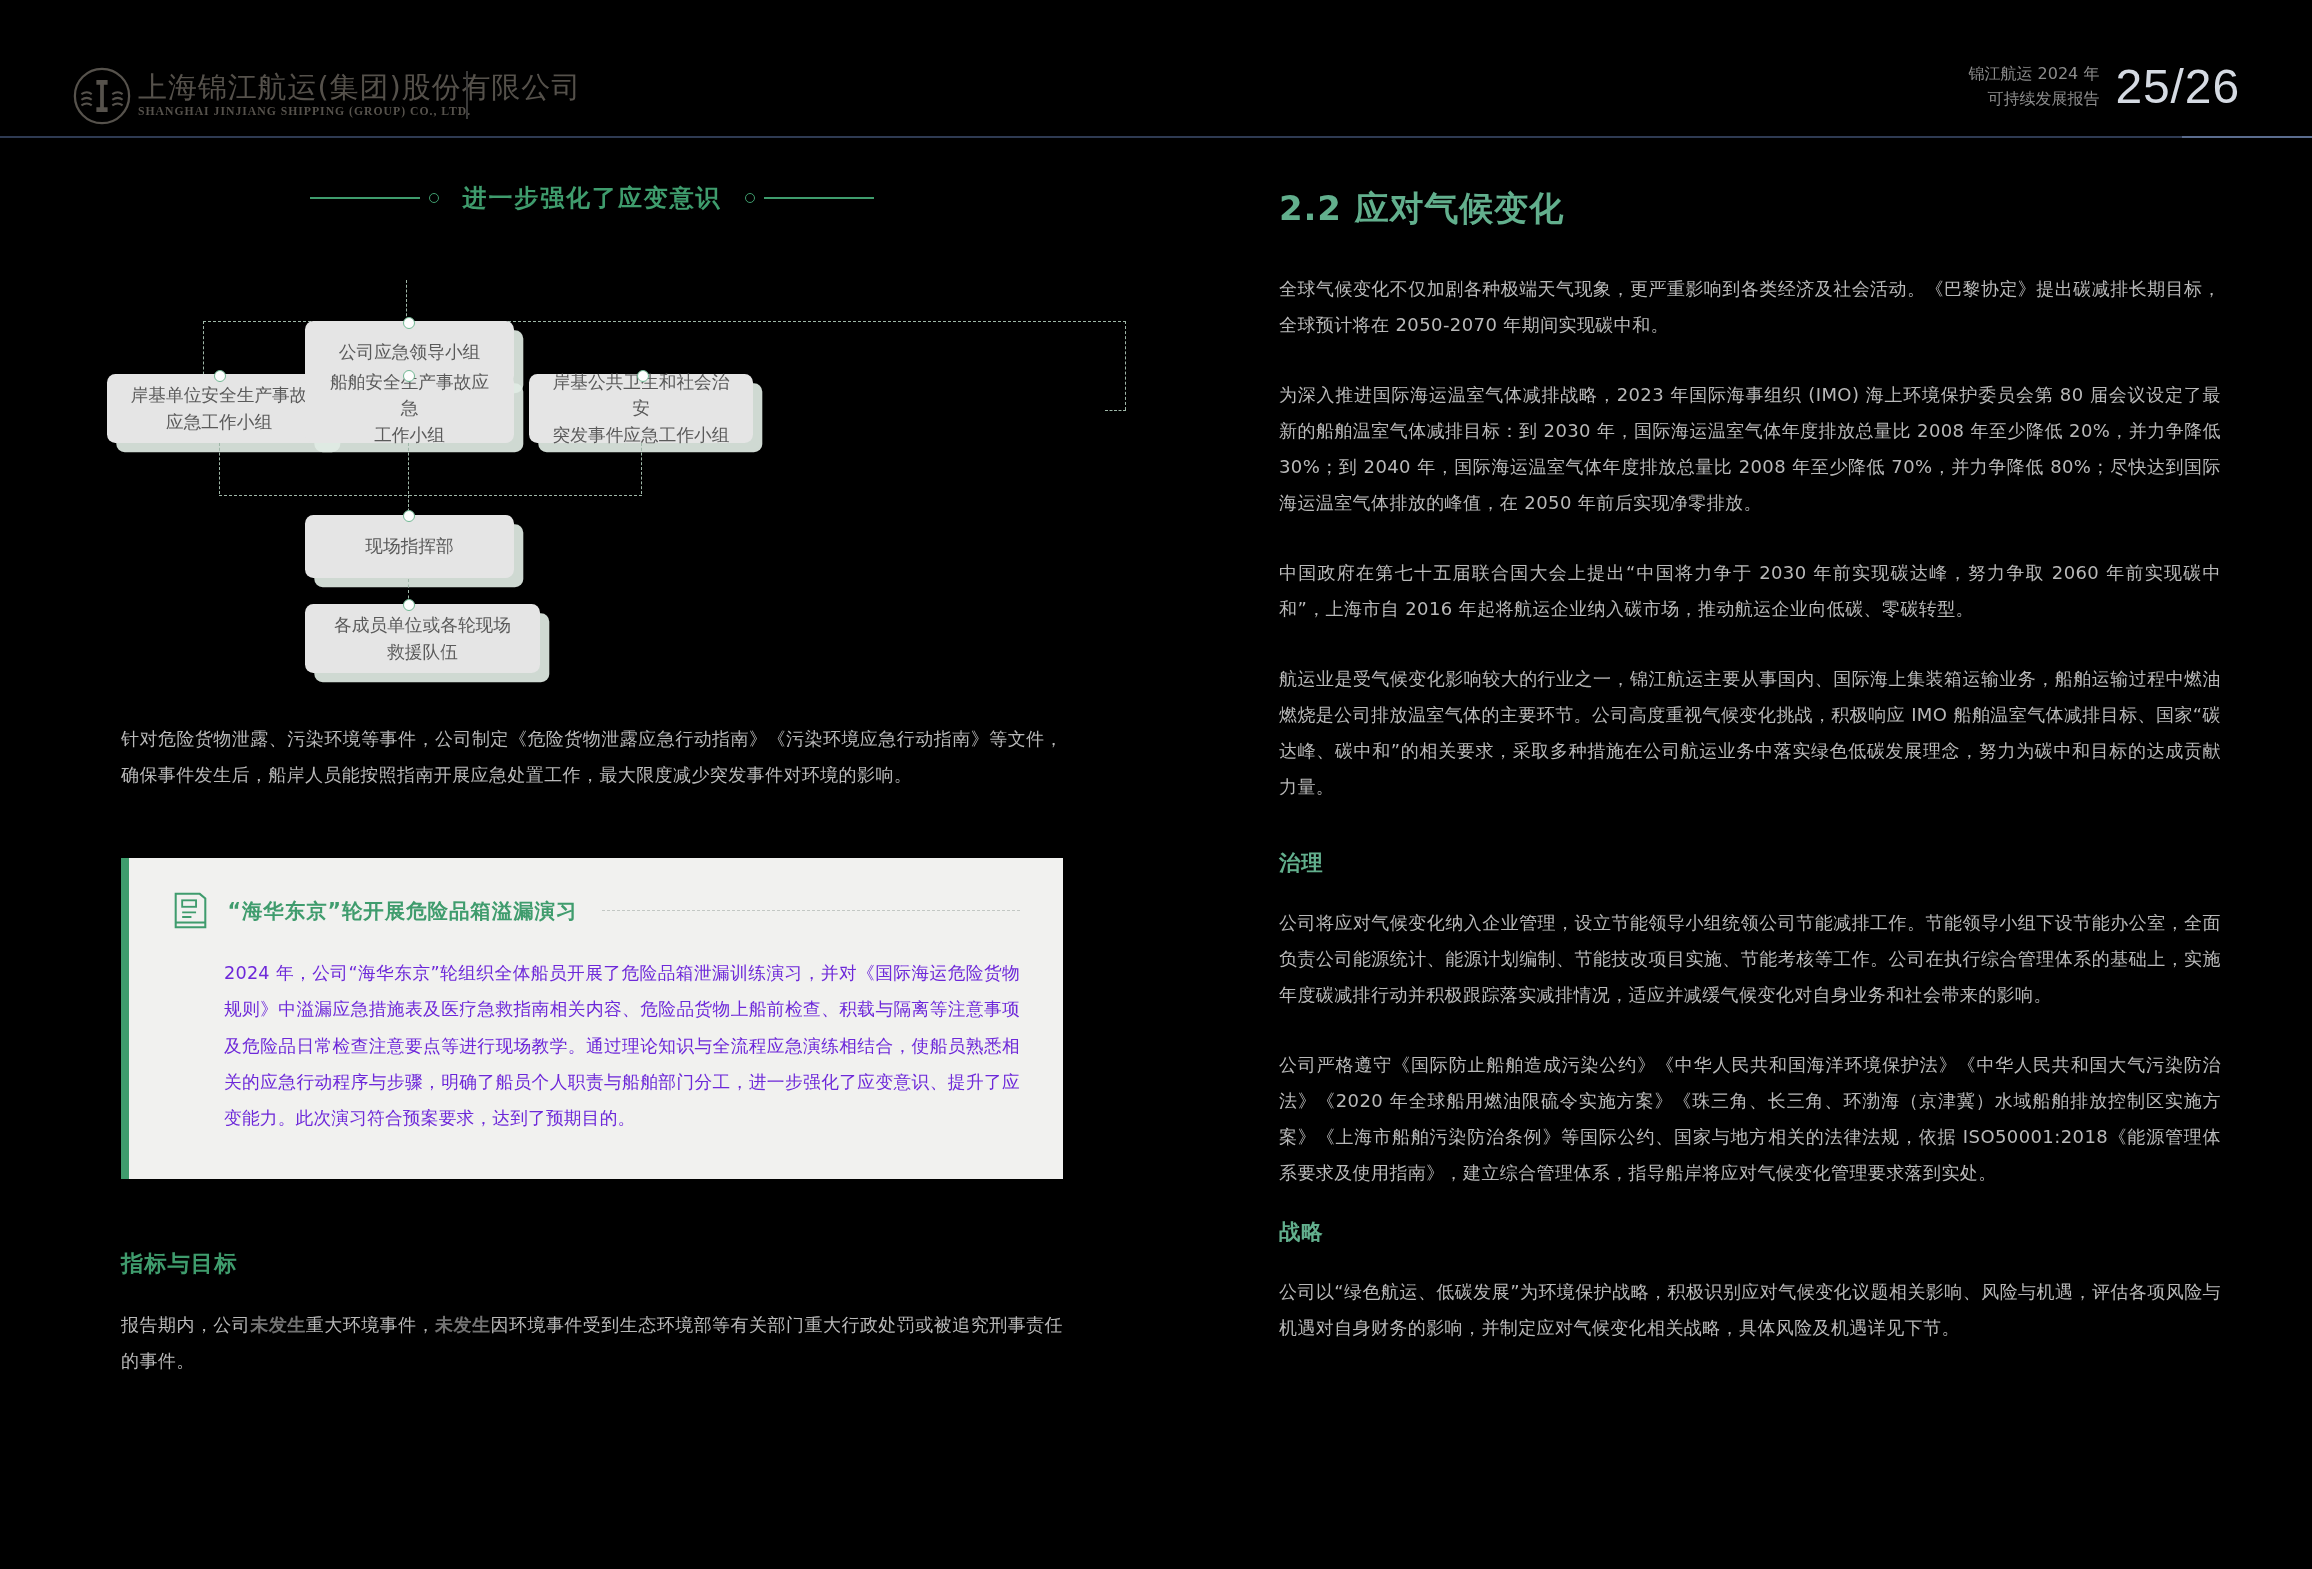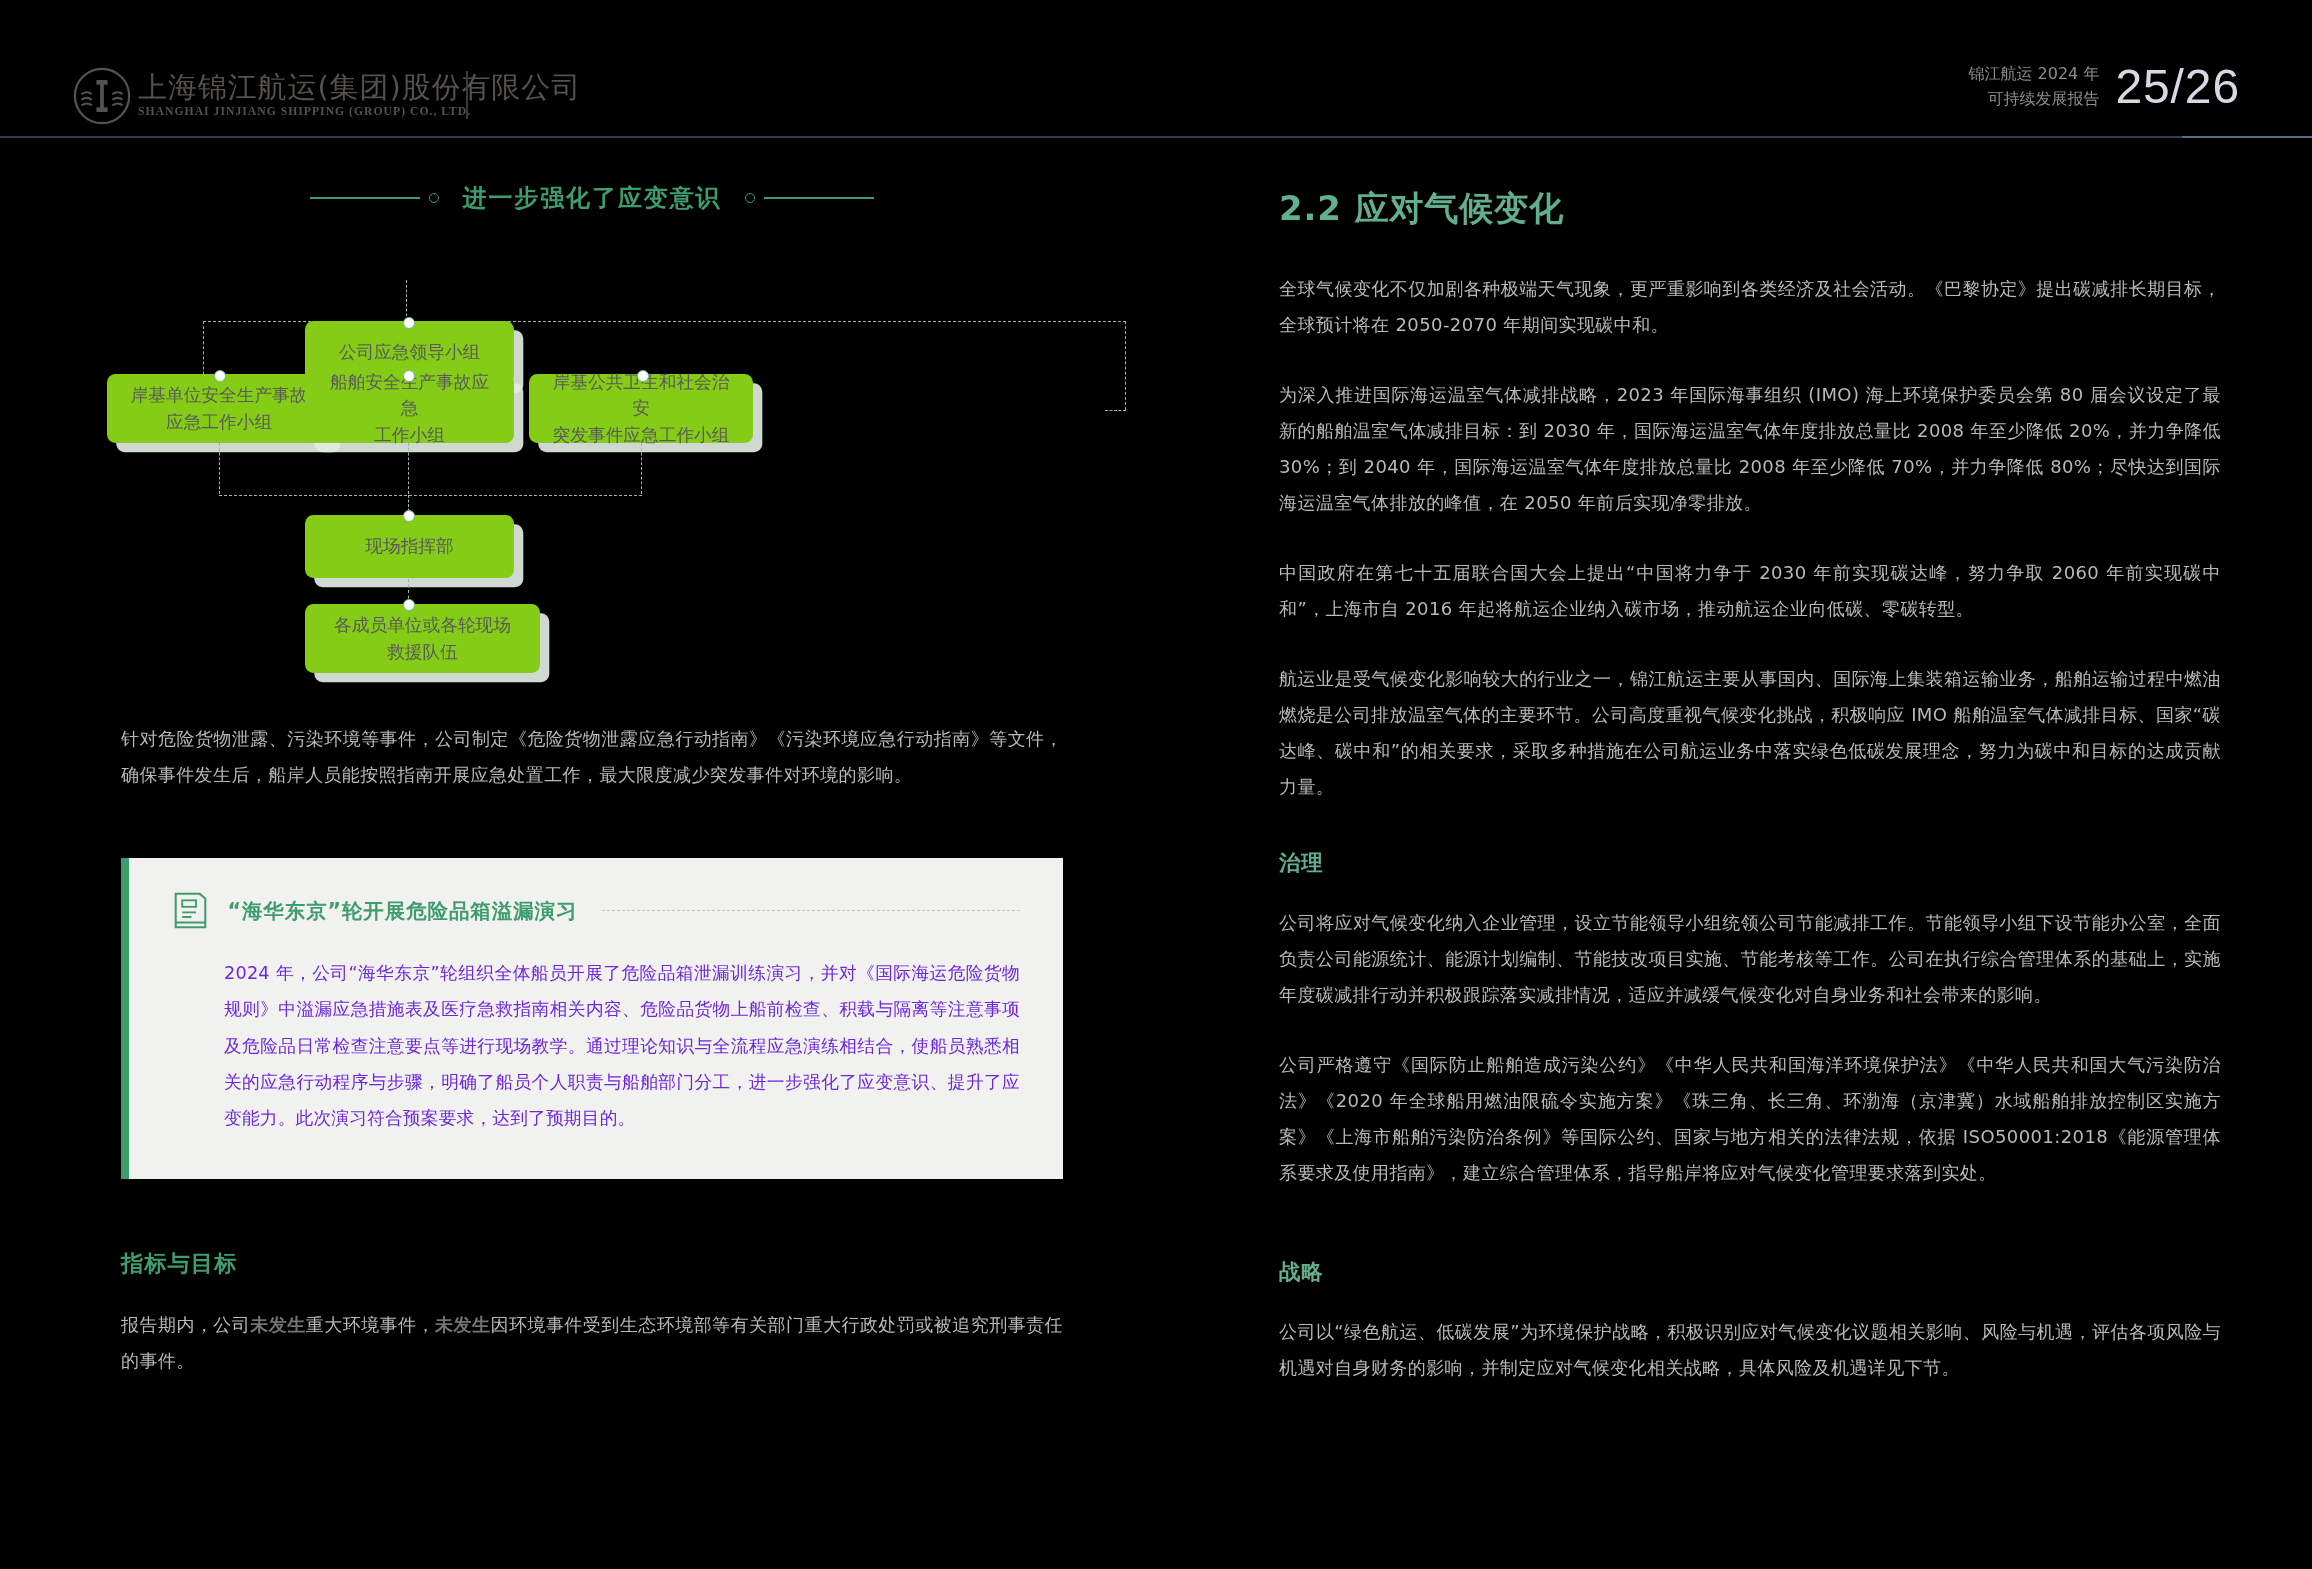--- a/index.html
+++ b/index.html
@@ -29,21 +29,21 @@
   .col-left{position:absolute;left:121px;top:173px;width:942px;}
   .col-right{position:absolute;left:1279px;top:173px;width:942px;}
 
   
   .chart{position:relative;width:942px;height:494px;}
   .chart-title-row{position:absolute;left:0;top:9.3px;width:942px;display:flex;align-items:center;justify-content:center;gap:0;}
   .ct-line{width:110px;height:1.9px;background:#3f9c6d;}
   .ct-dot{width:8.4px;height:8.4px;border-radius:50%;border:1.9px solid #3f9c6d;background:#000;margin:0 8.4px;}
   .chart-title{font-size:24px;font-weight:bold;color:#3f9c6d;letter-spacing:1.9px;padding:0 15px;white-space:nowrap;font-family:"DejaVu Sans",sans-serif;}
 
-  .node{position:absolute;background:#84cc16;border-radius:8.4px;display:flex;align-items:center;justify-content:center;text-align:center;
+  .node{position:absolute;background:#e5e5e5;border-radius:8.4px;display:flex;align-items:center;justify-content:center;text-align:center;
          color:#5a5a5a;font-size:17.7px;line-height:1.5;box-shadow:9.3px 9.3px 0 0 rgba(225,236,228,0.92);font-family:"DejaVu Sans",sans-serif;}
   .node span{display:block;padding:0 11.2px;}
   .conn{position:absolute;}
   .vline{width:0;border-left:0.9px dashed #9fb7a8;}
   .hline{height:0;border-top:0.9px dashed #9fb7a8;}
   .knob{position:absolute;width:10.3px;height:10.3px;border-radius:50%;border:1.9px solid #72b894;background:#fdfdfd;}
 
   
   .para{font-size:18px;line-height:2.0;color:#b9b9b9;text-align:justify;letter-spacing:0.4px;font-family:"DejaVu Sans",sans-serif;}
 
@@ -192,18 +192,18 @@
 
     <p class="para" style="margin:39px 0 0 0;">全球气候变化不仅加剧各种极端天气现象，更严重影响到各类经济及社会活动。《巴黎协定》提出碳减排长期目标，全球预计将在 2050-2070 年期间实现碳中和。</p>
     <p class="para" style="margin:34px 0 0 0;">为深入推进国际海运温室气体减排战略，2023 年国际海事组织 (IMO) 海上环境保护委员会第 80 届会议设定了最新的船舶温室气体减排目标：到 2030 年，国际海运温室气体年度排放总量比 2008 年至少降低 20%，并力争降低 30%；到 2040 年，国际海运温室气体年度排放总量比 2008 年至少降低 70%，并力争降低 80%；尽快达到国际海运温室气体排放的峰值，在 2050 年前后实现净零排放。</p>
     <p class="para" style="margin:34px 0 0 0;">中国政府在第七十五届联合国大会上提出“中国将力争于 2030 年前实现碳达峰，努力争取 2060 年前实现碳中和”，上海市自 2016 年起将航运企业纳入碳市场，推动航运企业向低碳、零碳转型。</p>
     <p class="para" style="margin:34px 0 0 0;">航运业是受气候变化影响较大的行业之一，锦江航运主要从事国内、国际海上集装箱运输业务，船舶运输过程中燃油燃烧是公司排放温室气体的主要环节。公司高度重视气候变化挑战，积极响应 IMO 船舶温室气体减排目标、国家“碳达峰、碳中和”的相关要求，采取多种措施在公司航运业务中落实绿色低碳发展理念，努力为碳中和目标的达成贡献力量。</p>
 
     <div class="h-sub" style="margin-top:43px;">治理</div>
     <p class="para" style="margin:28px 0 0 0;">公司将应对气候变化纳入企业管理，设立节能领导小组统领公司节能减排工作。节能领导小组下设节能办公室，全面负责公司能源统计、能源计划编制、节能技改项目实施、节能考核等工作。公司在执行综合管理体系的基础上，实施年度碳减排行动并积极跟踪落实减排情况，适应并减缓气候变化对自身业务和社会带来的影响。</p>
     <p class="para" style="margin:34px 0 0 0;">公司严格遵守《国际防止船舶造成污染公约》《中华人民共和国海洋环境保护法》《中华人民共和国大气污染防治法》《2020 年全球船用燃油限硫令实施方案》《珠三角、长三角、环渤海（京津冀）水域船舶排放控制区实施方案》《上海市船舶污染防治条例》等国际公约、国家与地方相关的法律法规，依据 ISO50001:2018《能源管理体系要求及使用指南》，建立综合管理体系，指导船岸将应对气候变化管理要求落到实处。</p>
 
-    <div class="h-sub" style="margin-top:66px;">战略</div>
+    <div class="h-sub" style="margin-top:26px;">战略</div>
     <p class="para" style="margin:28px 0 0 0;">公司以“绿色航运、低碳发展”为环境保护战略，积极识别应对气候变化议题相关影响、风险与机遇，评估各项风险与机遇对自身财务的影响，并制定应对气候变化相关战略，具体风险及机遇详见下节。</p>
   </div>
 
 </div>
 
 
 </body></html>

